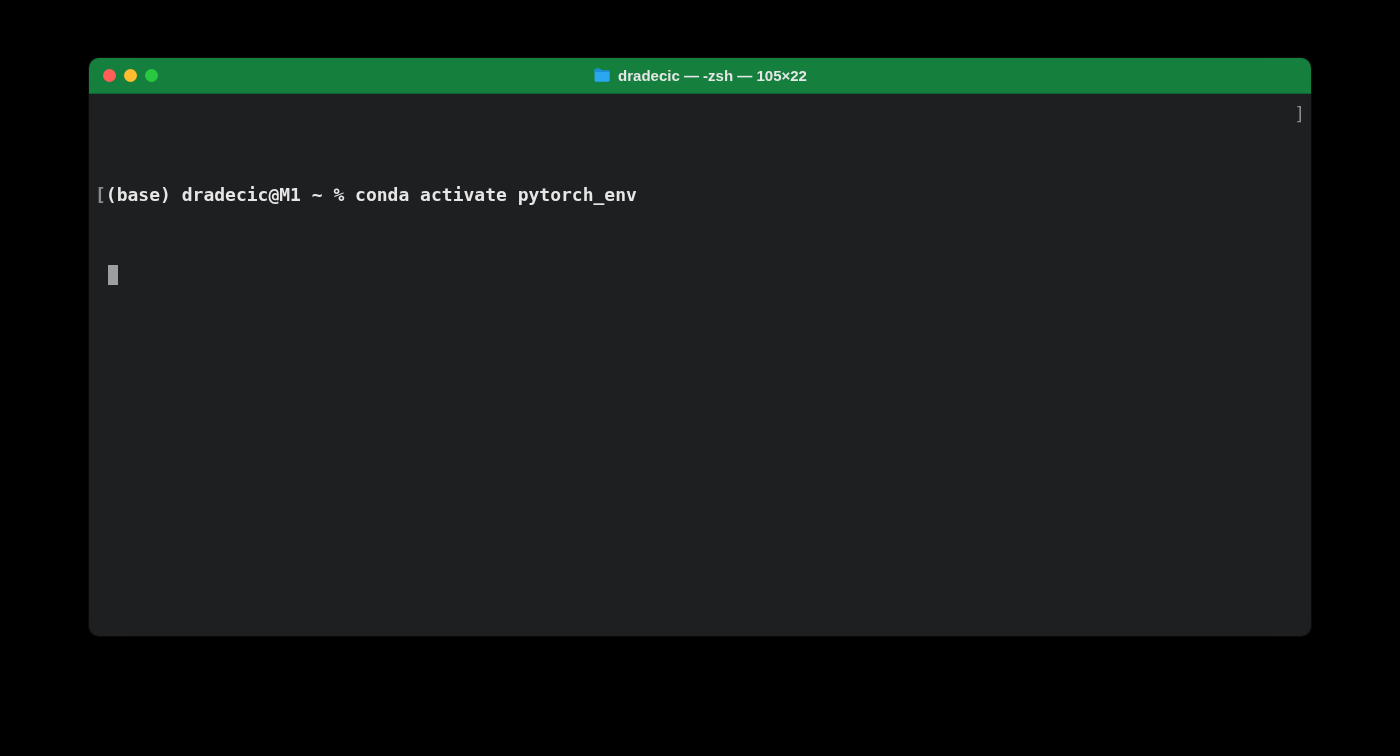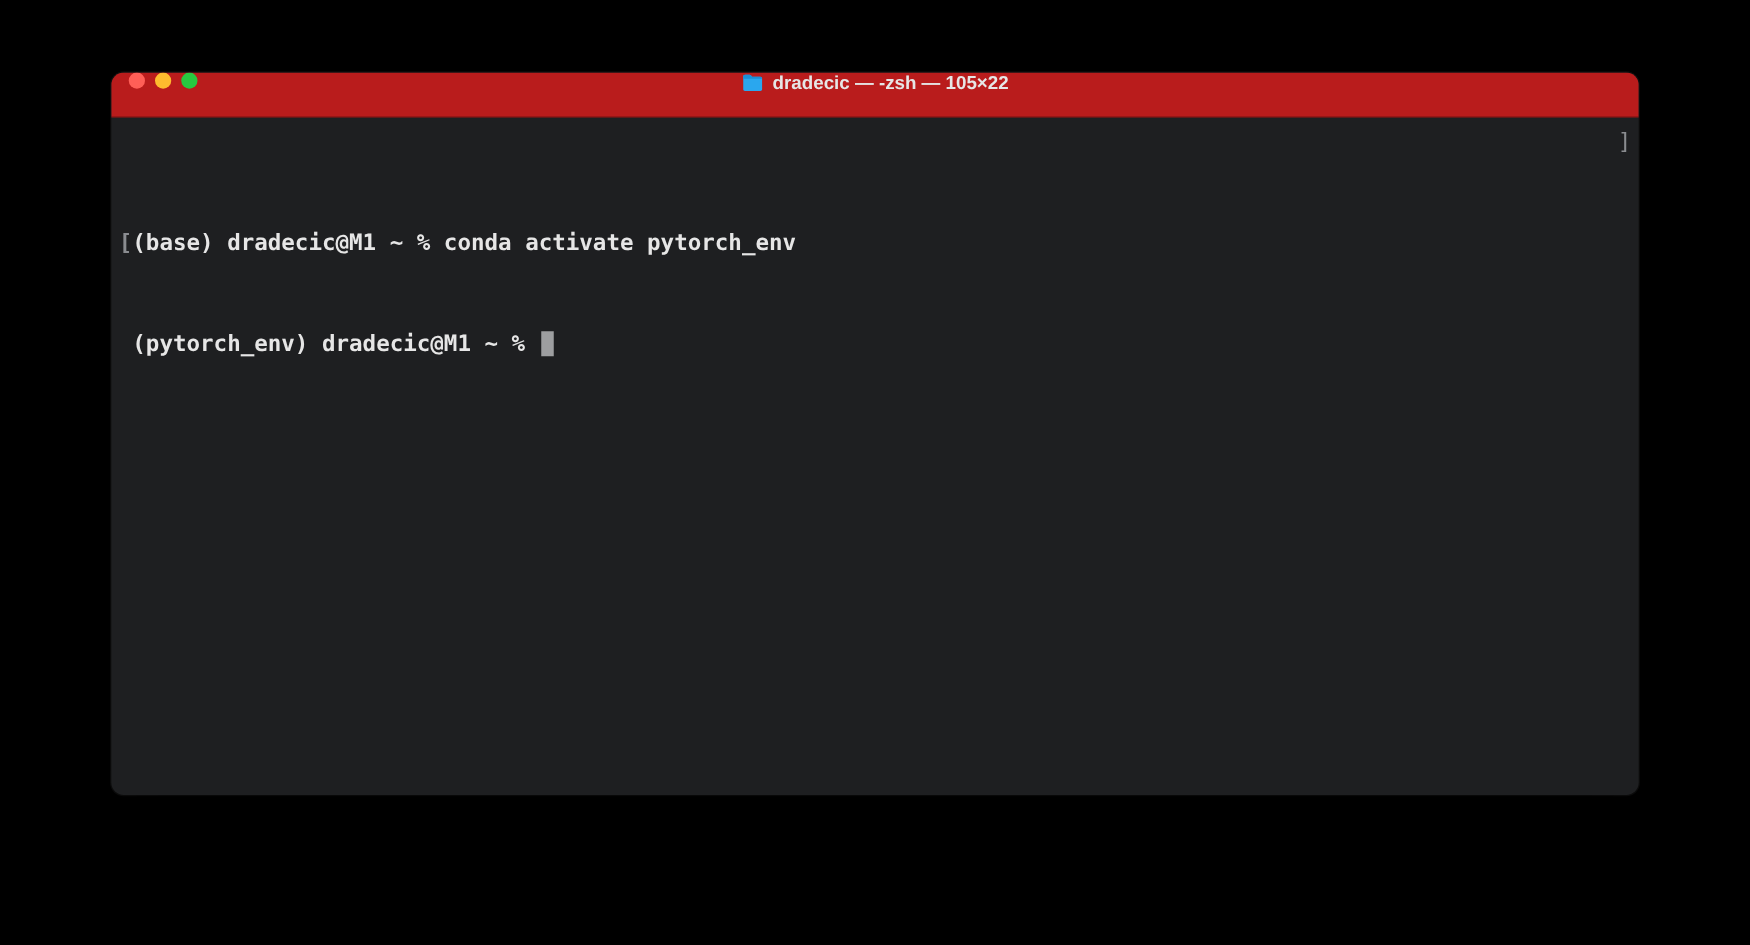--- a/index.html
+++ b/index.html
@@ -22,23 +22,23 @@
       margin-top: 58px;
       background: #1e1f21;
       border-radius: 10px;
       overflow: hidden;
       box-shadow: 0 20px 60px rgba(0,0,0,0.6), 0 0 0 1px rgba(255,255,255,0.06);
       display: flex;
       flex-direction: column;
     }
     .title-bar {
       height: 36px;
-      background: #b91c1c;
+      background: #15803d;
       display: flex;
-      align-items: flex-start;
+      align-items: center;
       padding: 0 14px;
       position: relative;
       flex-shrink: 0;
       border-bottom: 1px solid rgba(0,0,0,0.25);
     }
     .traffic-lights {
       display: flex;
       gap: 8px;
       align-items: center;
     }
@@ -124,16 +124,16 @@
           <path d="M1.5 4.0 L16.6 4.0 L16.6 3.8 C16.6 3.0 16.0 2.4 15.2 2.4 L8.6 2.4 L7.8 1.4 C7.5 1.0 7.1 0.8 6.6 0.8 L2.9 0.8 C2.1 0.8 1.5 1.4 1.5 2.2 Z" fill="#1b8fd6"></path>
         </svg>
       </span>
       <span>dradecic — -zsh — 105×22</span>
     </div>
   </div>
 
   <div class="terminal-body">
     <span class="right-bracket">]</span>
     <span class="term-line"><span class="dim-bracket">[</span><span>(base) dradecic@M1 ~ % </span><span>conda activate pytorch_env</span></span>
-    <span class="term-line"><span class="dim-bracket"> </span><span>(pytorch_env) dradecic@M1 ~ % </span><span></span><span class="cursor-block"></span></span>
+    <span class="term-line"><span class="dim-bracket"> </span><span></span><span class="cursor-block"></span></span>
   </div>
 
 </div>
 
 </body></html>

